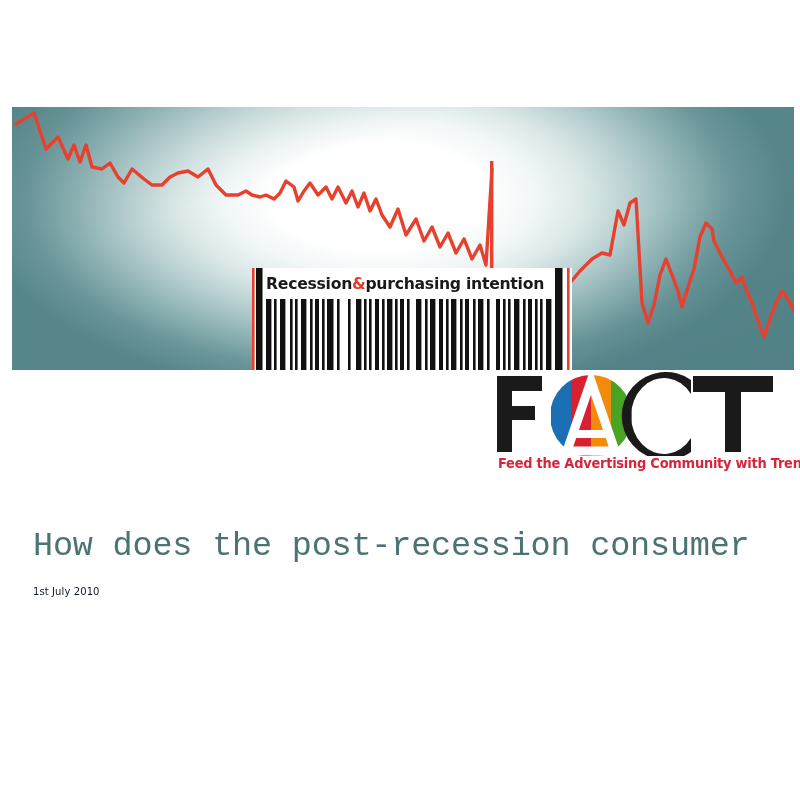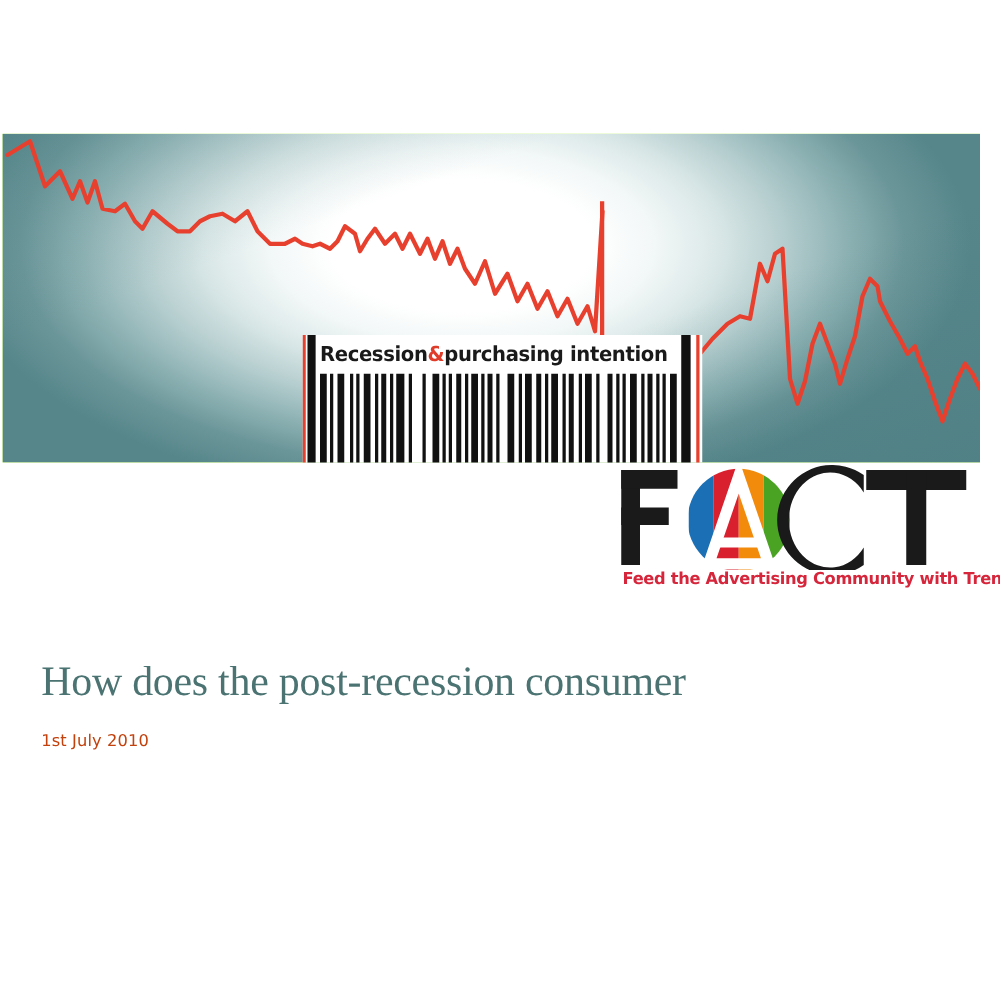--- a/index.html
+++ b/index.html
@@ -20,26 +20,26 @@
     position: absolute;
     left: 0; top: 0;
     width: 800px;
     height: 800px;
     background: #ffffff;
   }
 
   
   .hero {
     position: absolute;
-    left: 2px;
+    left: 12px;
     top: 107px;
     width: 782px;
     height: 263px;
     overflow: hidden;
-    background: #bef264;
+    background: #fef9c3;
   }
   .hero-bg {
     position: absolute;
     left: 0; top: 0;
     width: 100%; height: 100%;
     background:
       radial-gradient(ellipse 52% 78% at 47% 34%,
         #ffffff 0%,
         #ffffff 26%,
         #f2f7f7 38%,
@@ -126,34 +126,34 @@
   }
 
   
   .title-block {
     position: absolute;
     left: 33px;
     top: 524px;
     width: 730px;
   }
   .slide-title {
-    font-family: Liberation Serif, serif;
+    font-family: Liberation Mono, monospace;
     font-size: 33.5px;
     line-height: 44px;
     font-weight: normal;
     color: #4a7371;
     letter-spacing: -0.2px;
     margin: 0;
   }
   .slide-title .line { display: block; }
   .slide-date {
     margin-top: 18px;
     font-family: "DejaVu Sans", sans-serif;
-    font-size: 13px;
-    color: #c2410c;
+    font-size: 10px;
+    color: #0f172a;
     letter-spacing: 0.1px;
   }
 </style>
 </head>
 <body>
 
 <div class="slide">
 
   <div class="hero">
     <div class="hero-bg"></div>

